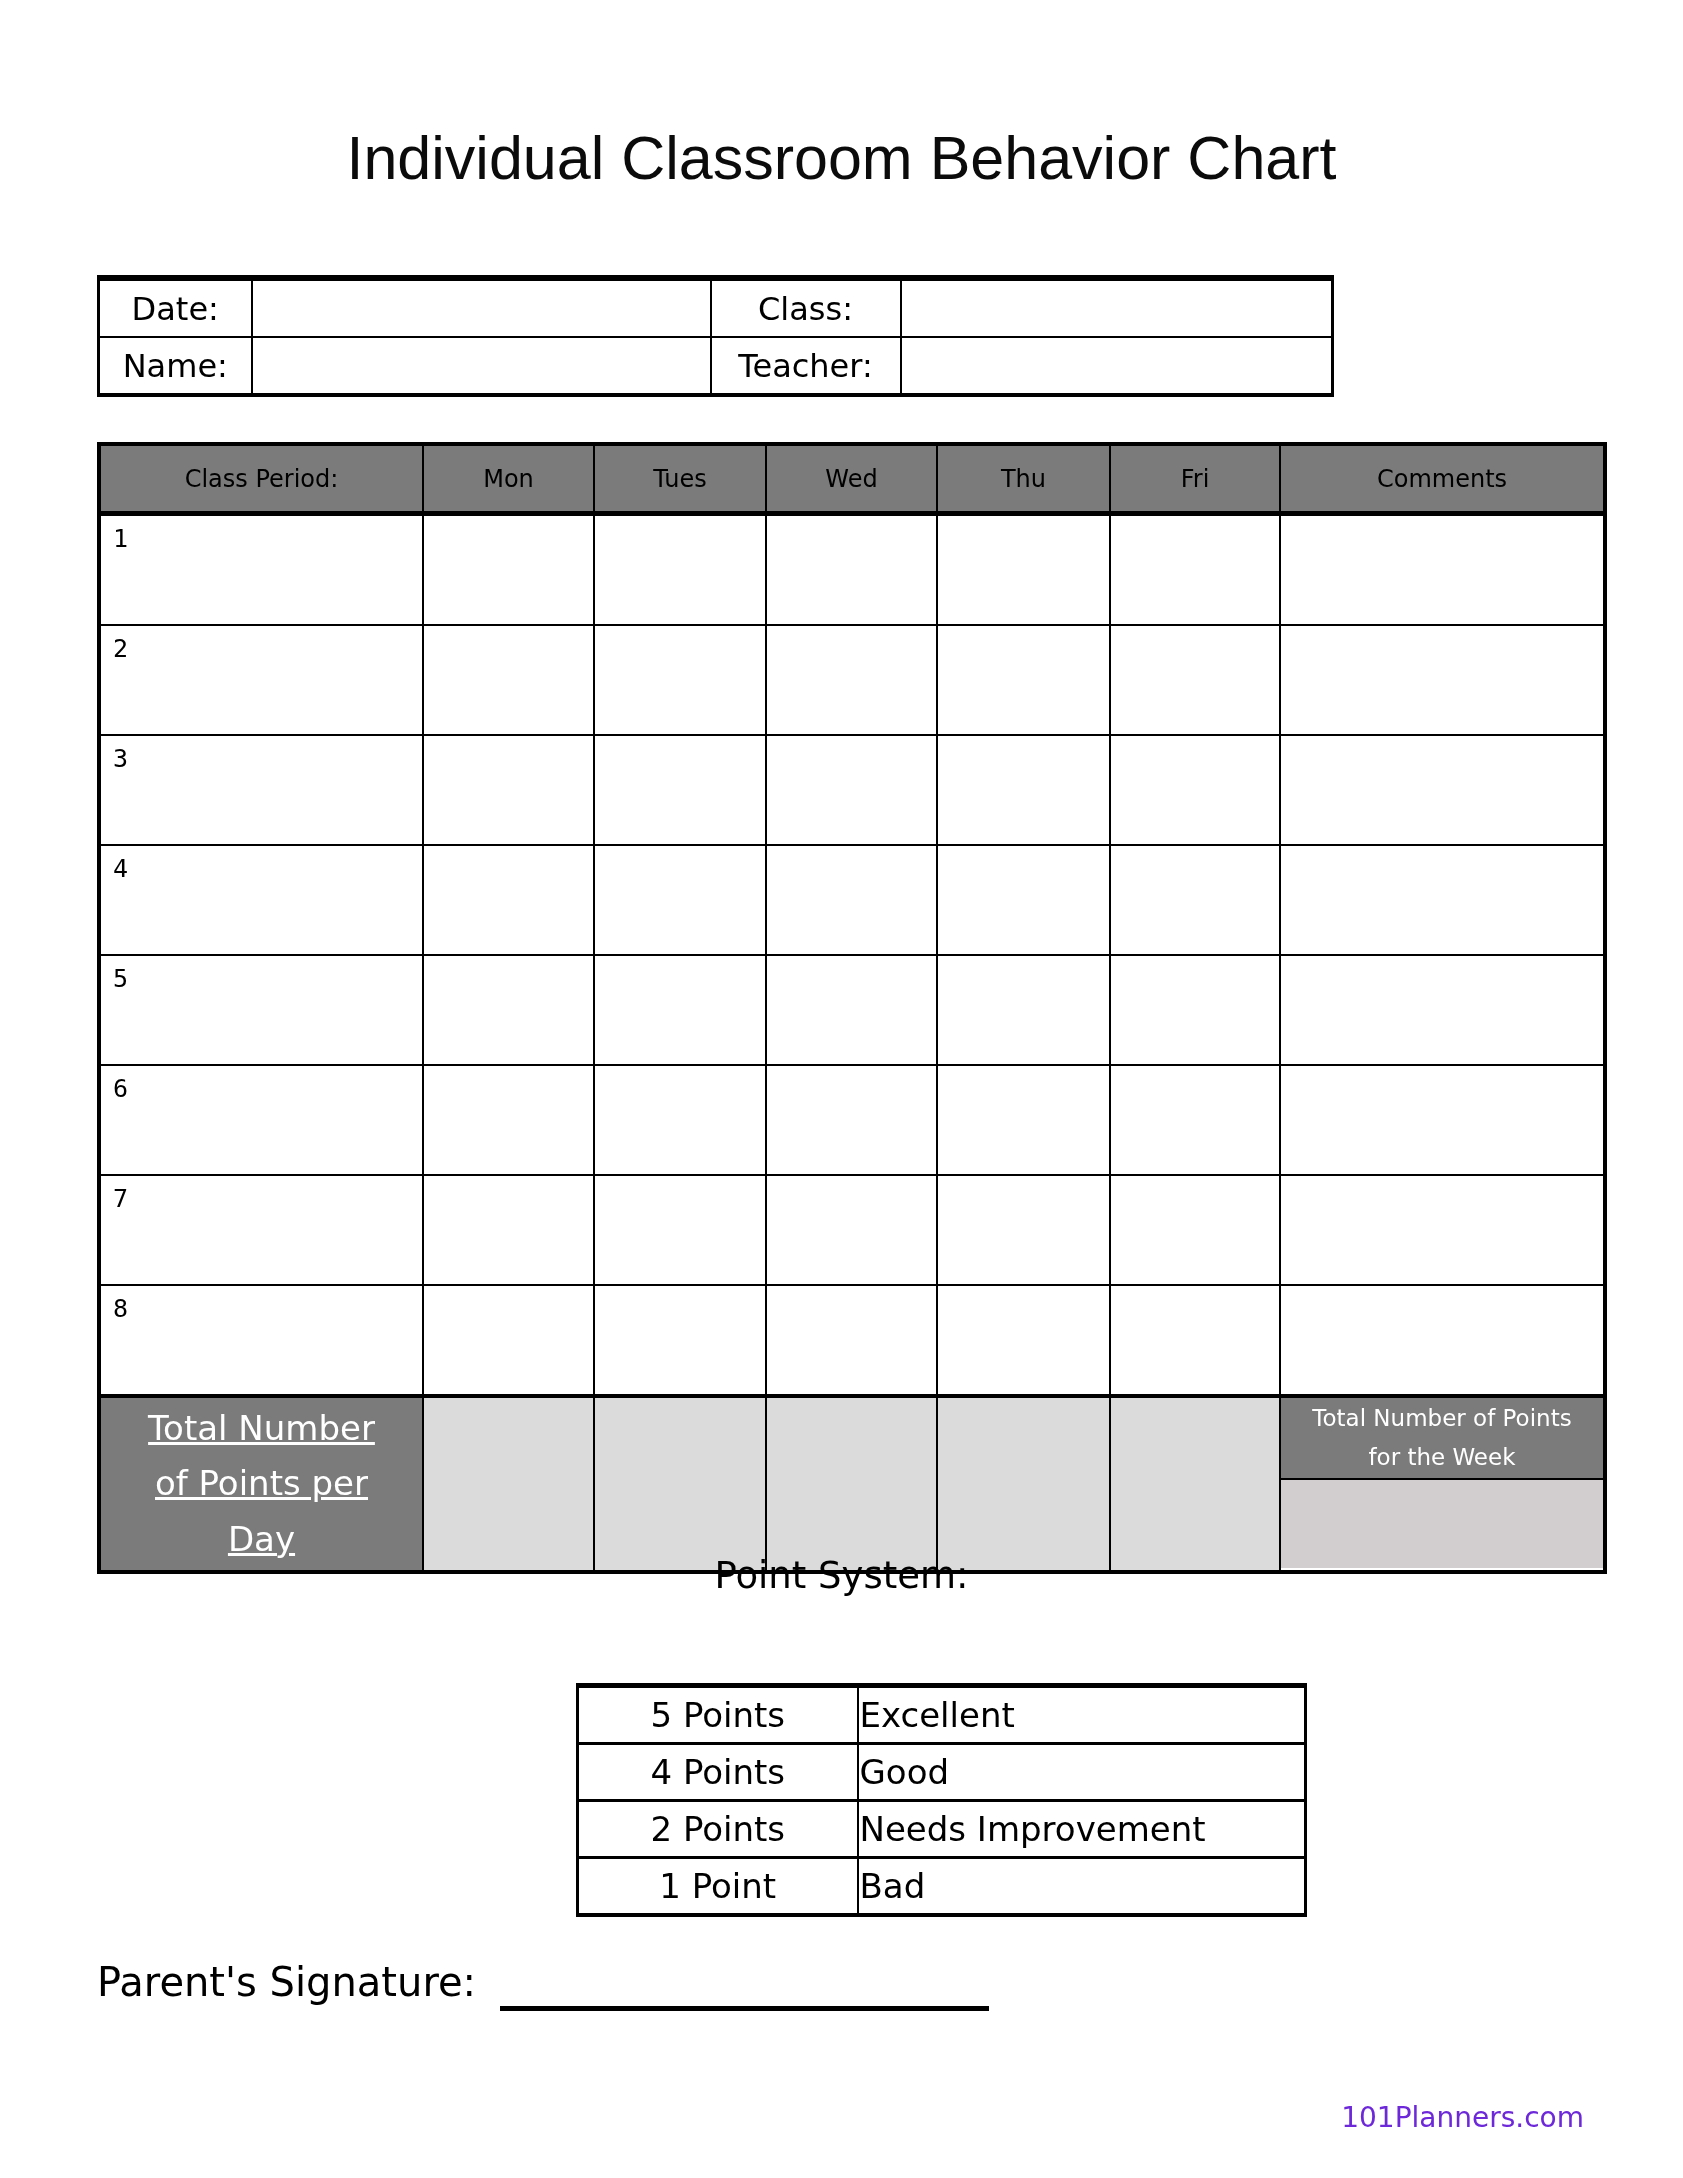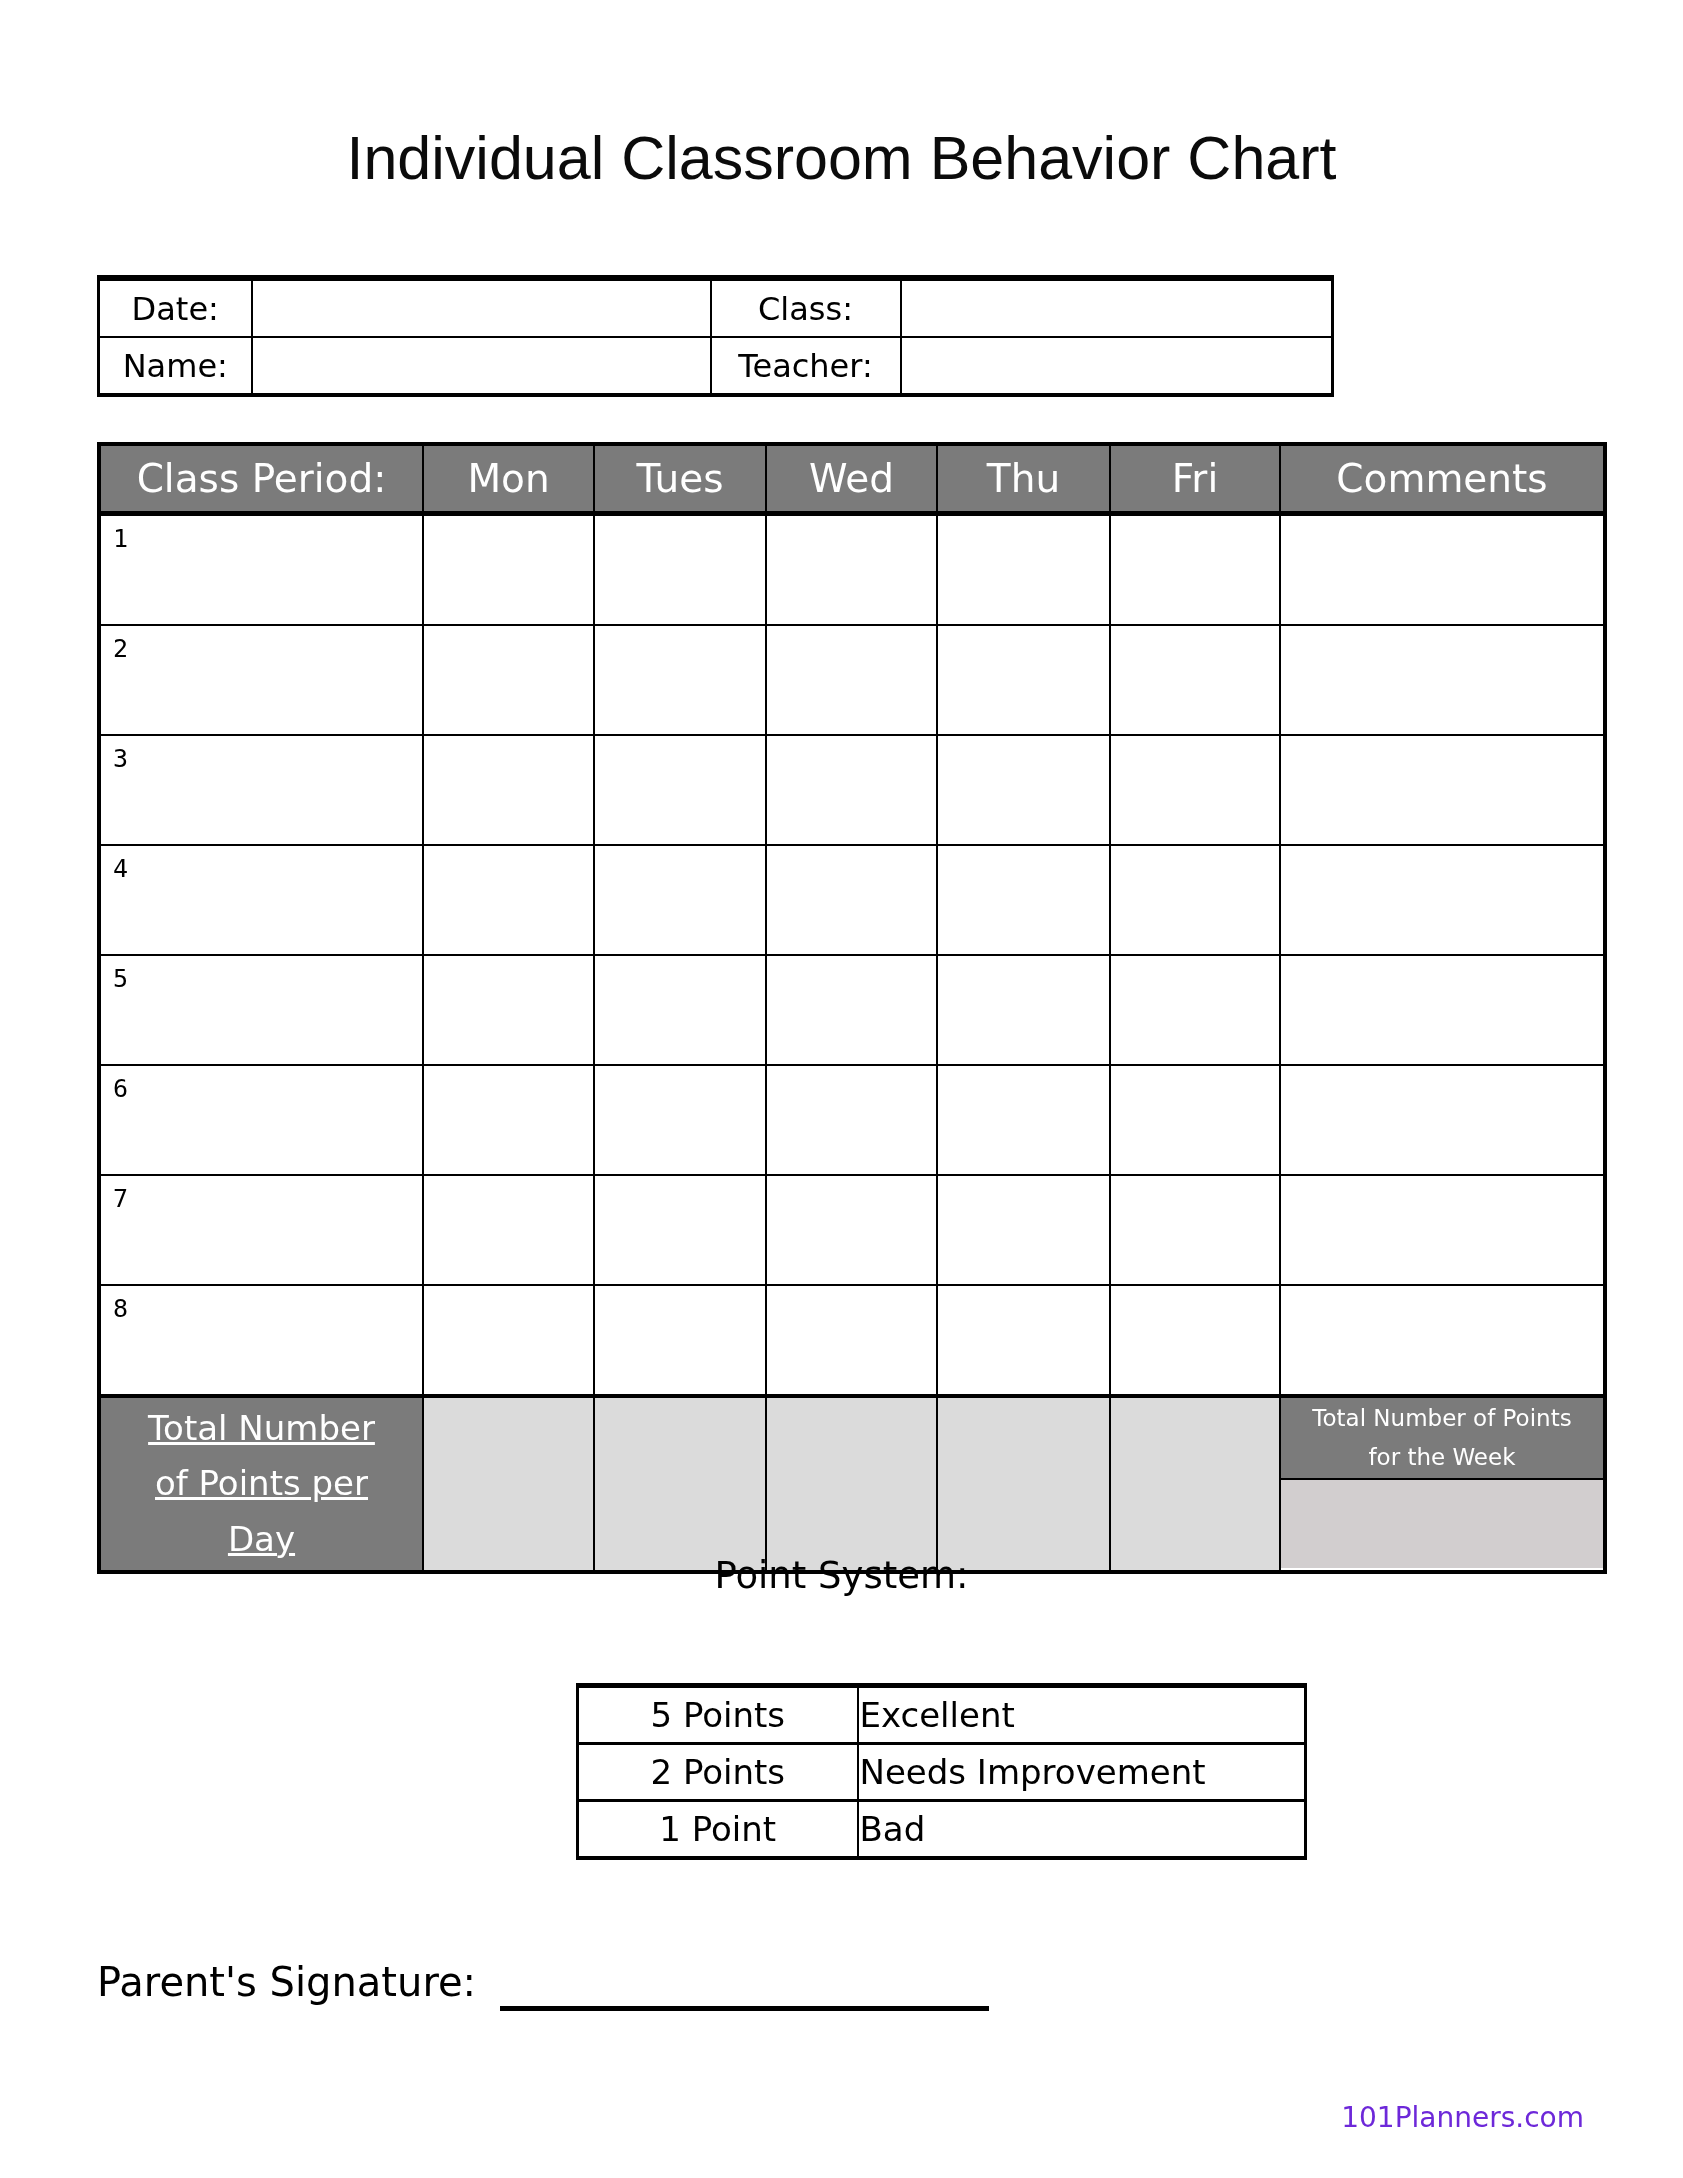--- a/index.html
+++ b/index.html
@@ -25,22 +25,22 @@
   .info-table td.lbl { text-align:center; font-size:32px; }
   .info-table td.val { background:#fff; }
 
   
   .main-table {
     position:absolute; left:97px; top:442px; width:1507px;
     border:4px solid #000;
   }
   .main-table td { border:2px solid #000; vertical-align:middle; }
   .main-table tr.hdr td {
-    height:63px; background:#7b7b7b; color:#ffffff; text-align:center;
-    font-size:39px; border-bottom:5px solid #000;
+    height:63px; background:#7b7b7b; color:#000000; text-align:center;
+    font-size:24px; border-bottom:5px solid #000;
   }
   .main-table tr.body-row td { height:100px; background:#fff; }
   .main-table td.period {
     vertical-align:top; text-align:left; padding:8px 0 0 12px;
     font-family:"DejaVu Sans Mono", monospace; font-size:25px;
   }
   .main-table tr.total-row td { border-top:4px solid #000; height:170px; }
   .main-table td.total-day {
     background:#7b7b7b; color:#ffffff; text-align:center;
     font-size:34px; line-height:1.62; white-space:pre-line; vertical-align:middle;text-decoration:underline;
@@ -223,20 +223,24 @@
     <colgroup>
         <col style="width:280px">
         <col style="width:448px">
       </colgroup>
     <tbody>
         <tr>
       <td class="points">5 Points</td>
       <td class="meaning">Excellent</td>
     </tr>
     <tr>
+      <td class="points">4 Points</td>
+      <td class="meaning">Good</td>
+    </tr>
+    <tr>
       <td class="points">2 Points</td>
       <td class="meaning">Needs Improvement</td>
     </tr>
     <tr>
       <td class="points">1 Point</td>
       <td class="meaning">Bad</td>
     </tr>
   </tbody>
     </table>
 

